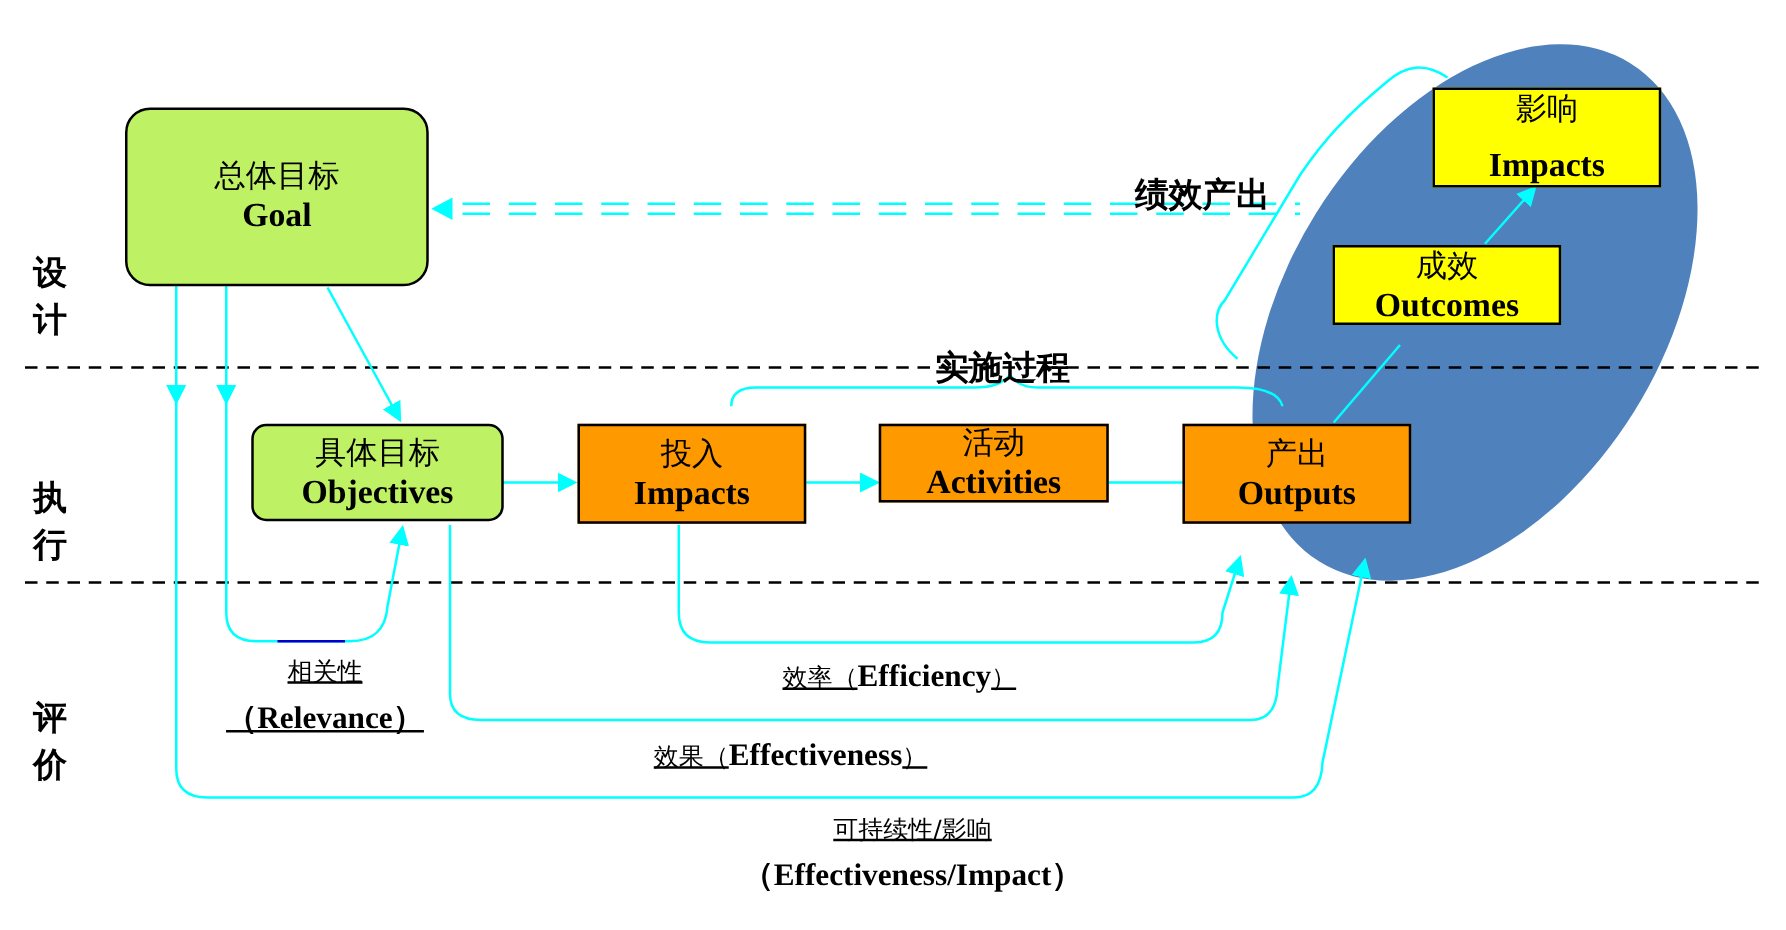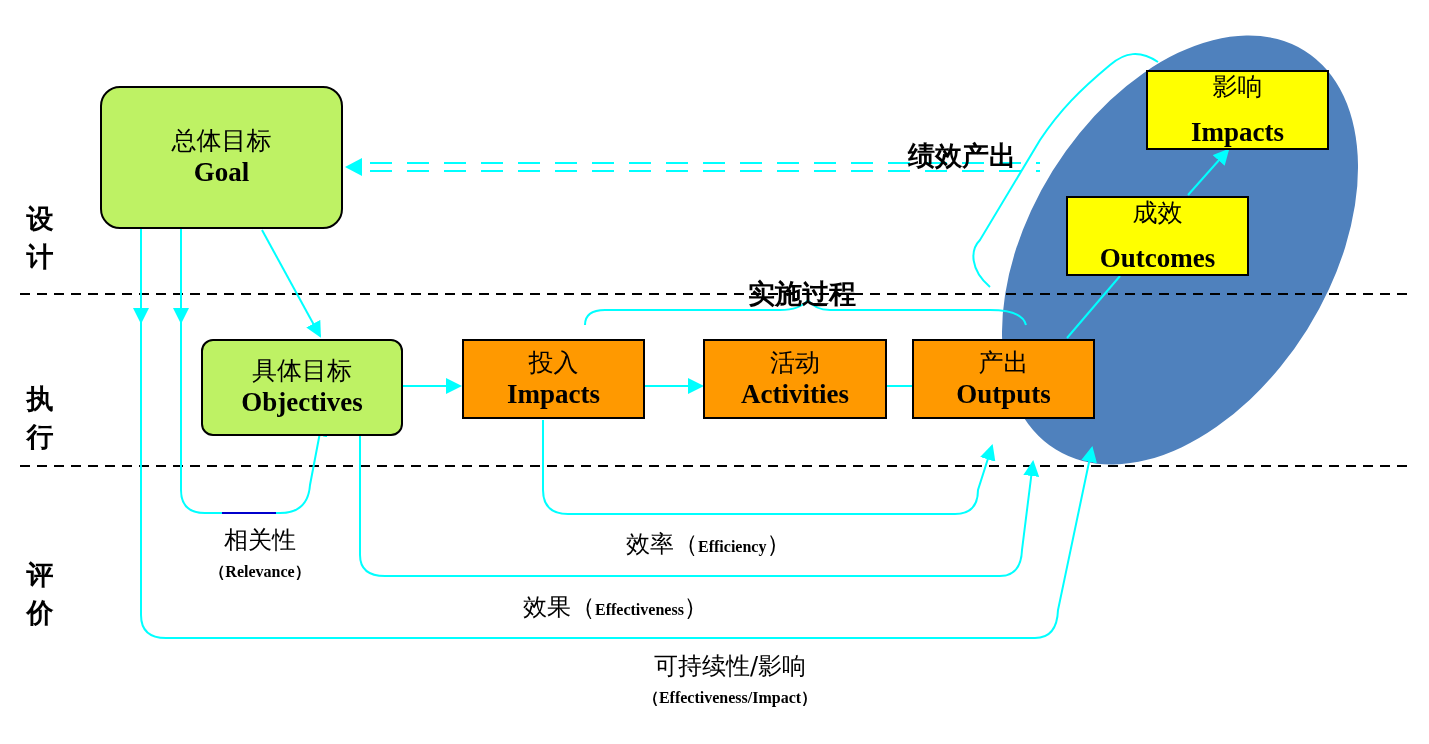--- a/index.html
+++ b/index.html
@@ -13,22 +13,22 @@
   .box .en { font-family: "Liberation Serif", serif; font-size: 27px; font-weight: bold; }
   .red { background: #bef264; border-radius: 20px; }
   .red.small { border-radius: 12px; }
   .orange { background: #ff9900; }
   .yellow { background: #ffff00; justify-content: space-between; }
   .lbl { position: absolute; color: #000; white-space: nowrap; }
   .zh-lbl { font-family: "DejaVu Sans", sans-serif; font-size: 26px; }
   .phase { position: absolute; font-family: "DejaVu Sans", sans-serif; font-size: 27px;
            font-weight: bold; line-height: 38px; width: 40px; text-align: center; }
   .eval { position: absolute; text-align: center; white-space: nowrap; color: #000; }
-  .eval .zh { font-family: "DejaVu Sans", sans-serif; font-size: 24px; }
-  .eval .en { font-family: "Liberation Serif", serif; font-size: 16px; font-weight: bold; }
+  .eval .zh { font-family: "DejaVu Sans", sans-serif; font-size: 20px; text-decoration: underline; }
+  .eval .en { font-family: "Liberation Serif", serif; font-size: 25px; font-weight: bold; }
 </style>
 </head>
 <body>
 
 <svg id="canvas" width="1429" height="744" viewBox="0 0 1429 744">
   <defs>
     <marker id="arr" markerWidth="10" markerHeight="10" refX="9" refY="5" orient="auto" markerUnits="userSpaceOnUse">
       <path d="M0,0 L10,5 L0,10 z" fill="#00ffff"></path>
     </marker>
     <marker id="arrBig" markerWidth="16" markerHeight="16" refX="14" refY="8" orient="auto" markerUnits="userSpaceOnUse">
@@ -88,56 +88,56 @@
 <div class="phase" style="left:20px; top:556px;">
   <div>评</div>
   <div>价</div>
 </div>
 
 <div class="box red" style="left:100px; top:86px; width:243px; height:143px;">
   <span class="zh">总体目标</span>
   <span class="en">Goal</span>
 </div>
 
-<div class="box red small" style="left:201px; top:339px; width:202px; height:97px;">
+<div class="box red small" style="left:201px; top:339px; width:202px; height:78px;">
   <span class="zh">具体目标</span>
   <span class="en">Objectives</span>
 </div>
 
 <div class="box orange" style="left:462px; top:339px; width:183px; height:80px;">
   <span class="zh">投入</span>
   <span class="en">Impacts</span>
 </div>
 
-<div class="box orange" style="left:703px; top:339px; width:184px; height:80px;">
+<div class="box orange" style="left:703px; top:339px; width:184px; height:63px;">
   <span class="zh">活动</span>
   <span class="en">Activities</span>
 </div>
 
-<div class="box orange" style="left:912px; top:339px; width:183px; height:80px;">
+<div class="box orange" style="left:946px; top:339px; width:183px; height:80px;">
   <span class="zh">产出</span>
   <span class="en">Outputs</span>
 </div>
 
-<div class="box yellow" style="left:1066px; top:196px; width:183px; height:80px;">
+<div class="box yellow" style="left:1066px; top:196px; width:183px; height:64px;">
   <span class="zh">成效</span>
   <span class="en">Outcomes</span>
 </div>
 
 <div class="box yellow" style="left:1146px; top:70px; width:183px; height:80px;">
   <span class="zh">影响</span>
   <span class="en">Impacts</span>
 </div>
 
 <div class="lbl zh-lbl" style="left:908px; top:138px; font-weight:bold; font-size:27px;">绩效产出</div>
 <div class="lbl zh-lbl" style="left:748px; top:276px; font-weight:bold; font-size:27px;">实施过程</div>
 
 <div class="eval" style="left:160px; top:524px; width:200px;">
   <div class="zh">相关性</div>
-  <div class="en" style="margin-top:6px;">（Relevance）</div>
+  <div class="en" style="margin-top:6px;text-decoration:underline;">（Relevance）</div>
 </div>
 
 <div class="eval" style="left:626px; top:528px;">
   <span class="zh">效率（</span><span class="en">Efficiency</span><span class="zh">）</span>
 </div>
 
 <div class="eval" style="left:523px; top:591px;">
   <span class="zh">效果（</span><span class="en">Effectiveness</span><span class="zh">）</span>
 </div>
 

